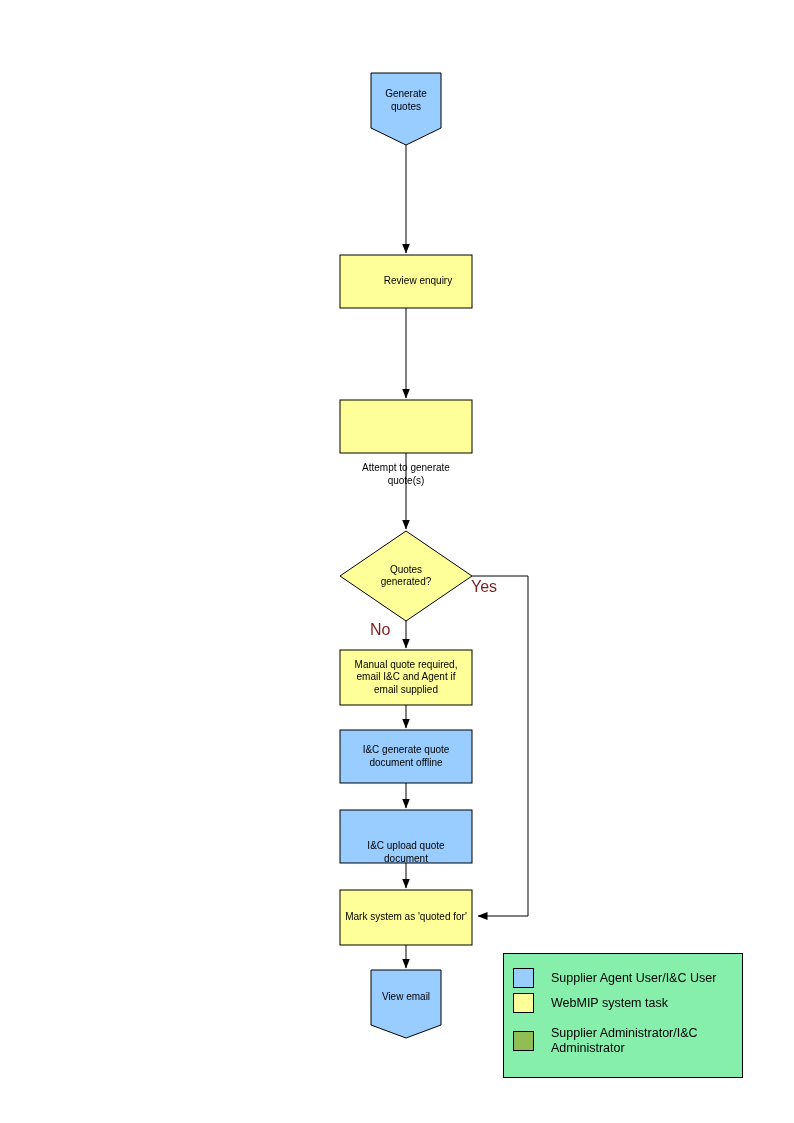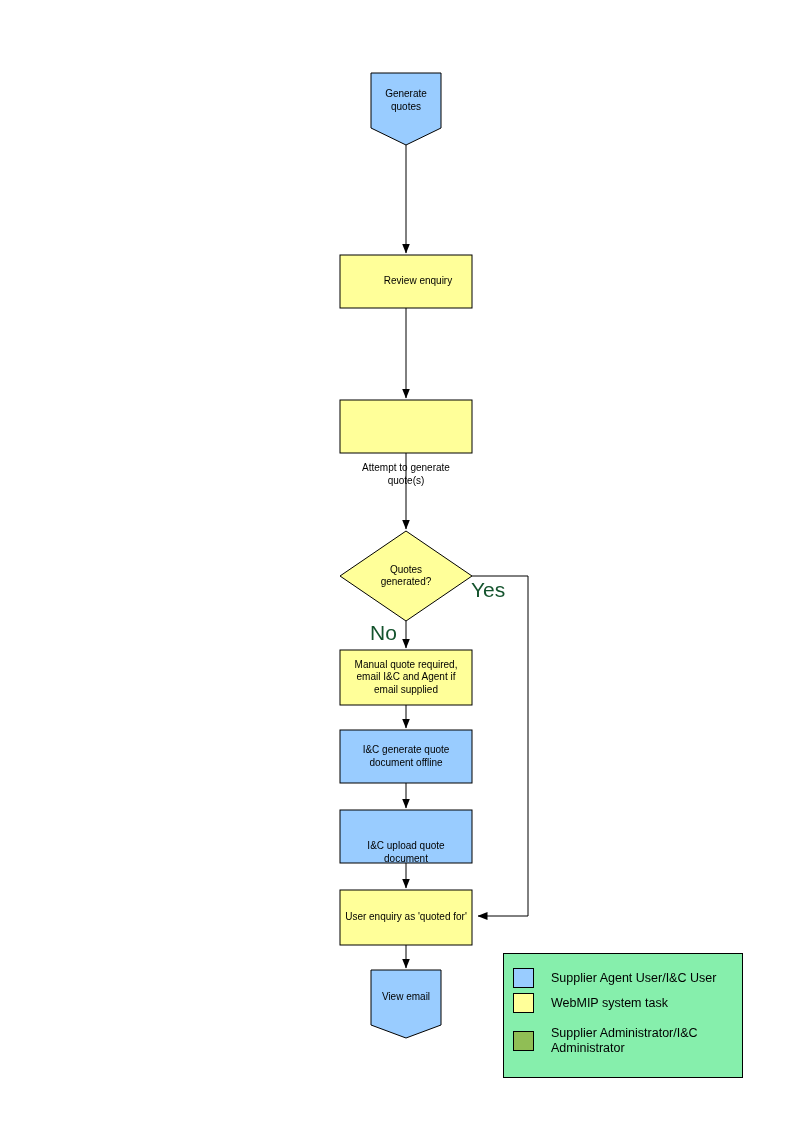--- a/index.html
+++ b/index.html
@@ -7,21 +7,21 @@
     position:relative;width:794px;height:1123px;background:#ffffff;
     font-family:"Liberation Sans", sans-serif;color:#000;overflow:hidden;
   }
   #canvas{position:absolute;left:0;top:0;}
   .lbl{
     position:absolute;display:flex;align-items:center;justify-content:center;
     text-align:center;font-size:10px;line-height:1.25;color:#000;
     pointer-events:none;white-space:pre-line;
   }
   .branch-lbl{
-    position:absolute;font-size:21px;line-height:1;color:#14532d;
+    position:absolute;font-size:16px;line-height:1;color:#7f1d1d;
     font-family:"Liberation Sans", sans-serif;
   }
   #legend{
     position:absolute;left:503px;top:953px;width:240px;height:125px;
     border:1px solid #000;background:#86efac;box-sizing:border-box;
   }
   .legend-row{position:absolute;left:9px;display:flex;align-items:center;}
   .legend-swatch{
     width:21px;height:20px;border:1px solid #000;box-sizing:border-box;
     flex:0 0 auto;
@@ -66,21 +66,21 @@
     <polygon points="371,970 441,970 441,1025 406,1038 371,1025" stroke="#000000" stroke-width="1" fill="#99CCFF"></polygon>
   </svg>
 
   <div class="lbl" style="left:374px;top:73px;width:64px;height:55px;">Generate quotes</div>
   <div class="lbl" style="left:352px;top:255px;width:132px;height:53px;">Review enquiry</div>
   <div class="lbl" style="left:346px;top:400px;width:120px;height:53px;margin-top:48px;">Attempt to generate quote(s)</div>
   <div class="lbl" style="left:364px;top:531px;width:84px;height:90px;">Quotes generated?</div>
   <div class="lbl" style="left:344px;top:650px;width:124px;height:55px;">Manual quote required, email I&amp;C and Agent if email supplied</div>
   <div class="lbl" style="left:346px;top:730px;width:120px;height:53px;">I&amp;C generate quote document offline</div>
   <div class="lbl" style="left:346px;top:810px;width:120px;height:53px;margin-top:16px;">I&amp;C upload quote document</div>
-  <div class="lbl" style="left:338px;top:890px;width:136px;height:55px;">User enquiry as 'quoted for'</div>
+  <div class="lbl" style="left:338px;top:890px;width:136px;height:55px;">Mark system as 'quoted for'</div>
   <div class="lbl" style="left:374px;top:970px;width:64px;height:55px;">View email</div>
 
   <div class="branch-lbl" style="left:471px;top:579px;">Yes</div>
   <div class="branch-lbl" style="left:370px;top:622px;">No</div>
 
   <div id="legend">
     <div class="legend-row r1">
       <div class="legend-swatch" style="background: rgb(153, 204, 255);"></div>
       <div class="legend-text">Supplier Agent User/I&amp;C User</div>
     </div>

